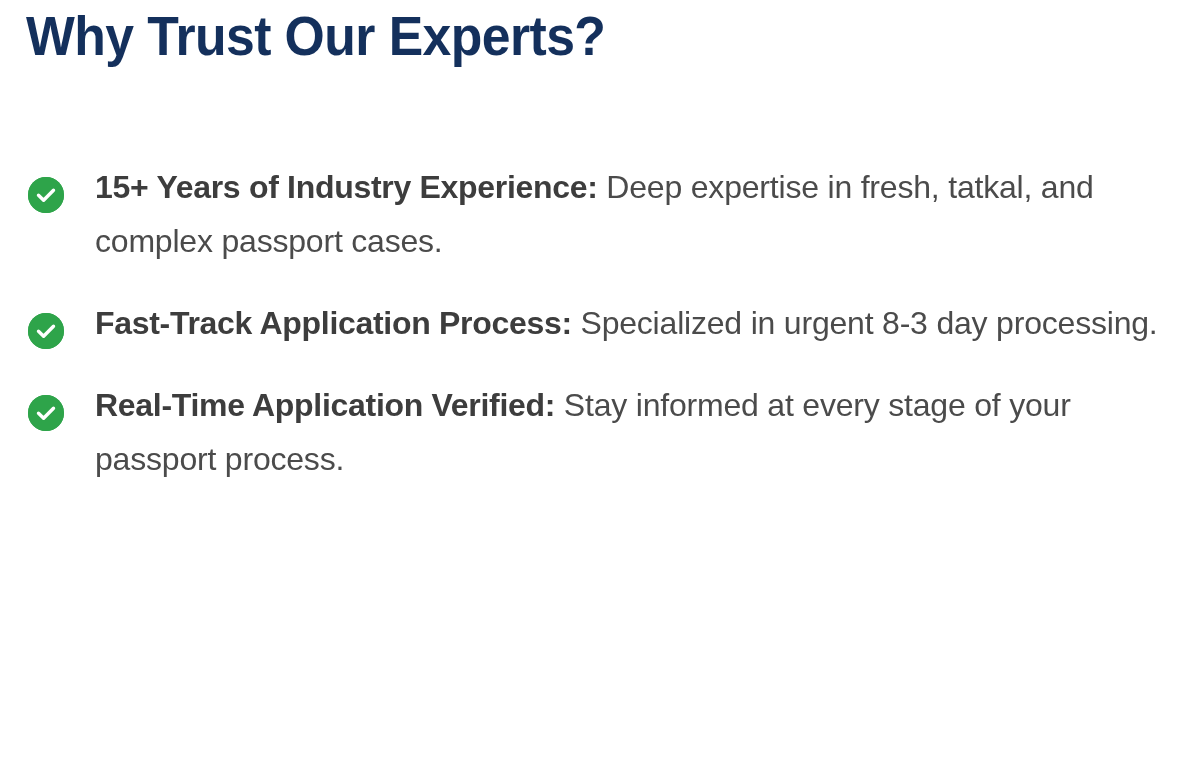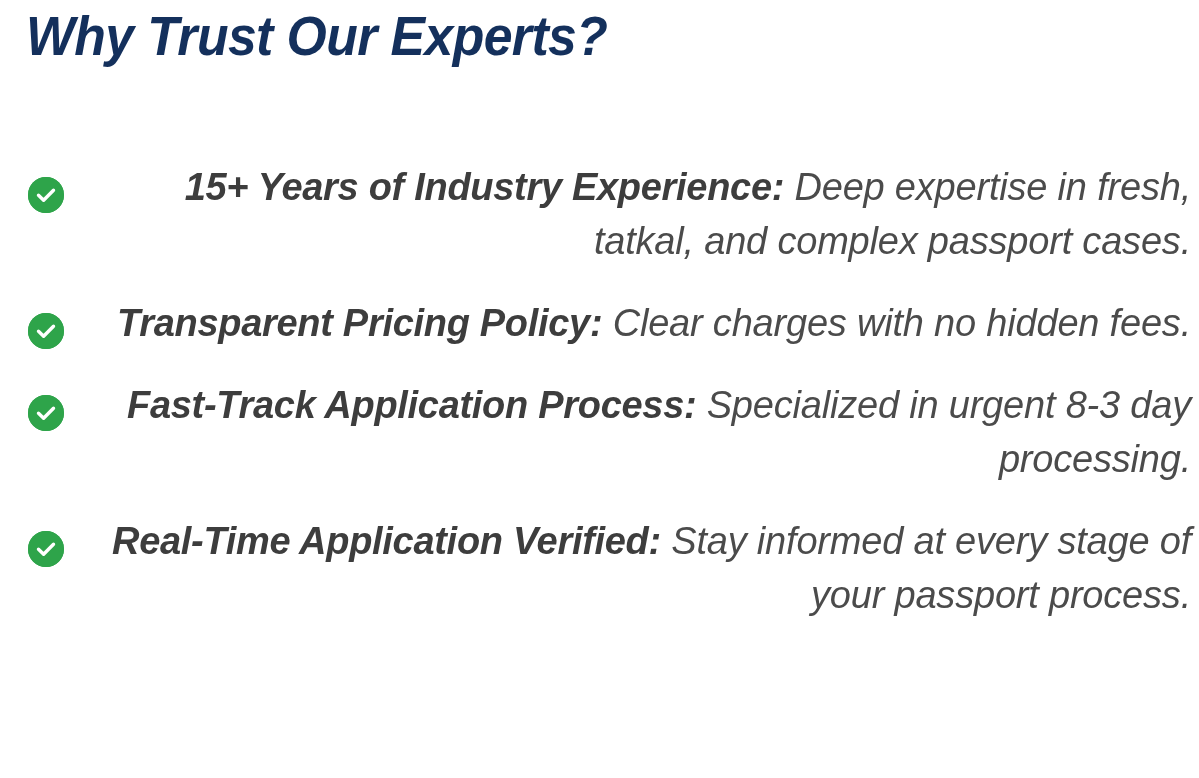--- a/index.html
+++ b/index.html
@@ -15,21 +15,20 @@
     font-family: "Liberation Sans", "DejaVu Sans", sans-serif;
     -webkit-font-smoothing: antialiased;
   }
 
   .page {
     position: relative;
     width: 1199px;
     height: 778px;
     box-sizing: border-box;
     padding: 0;
-    font-style: italic;
   }
 
   
   .page-title {
     position: absolute;
     left: 26px;
     top: 4px;
     margin: 0;
     font-family: "Liberation Sans", "DejaVu Sans", sans-serif;
     font-size: 55px;
@@ -77,27 +76,26 @@
   }
   .check-icon svg {
     display: block;
     width: 36px;
     height: 36px;
   }
 
   .benefit-text {
     display: block;
     font-family: "Liberation Sans", "DejaVu Sans", sans-serif;
-    font-size: 38px;
+    font-size: 32px;
     line-height: 54px;
     color: #4b4b4b;
     letter-spacing: -0.2px;
     font-weight: 400;
     word-spacing: 0px;
-    text-align: right;
   }
 
   .benefit-label {
     font-weight: 700;
     color: #3d3d3d;
     letter-spacing: -0.3px;
   }
 
   .benefit-desc {
     font-weight: 400;
@@ -116,29 +114,20 @@
     <li class="benefit-item">
       <span class="check-icon">
         <svg viewBox="0 0 36 36" xmlns="http://www.w3.org/2000/svg" aria-hidden="true">
           <circle cx="18" cy="18" r="18" fill="#2ea44a"></circle>
           <path d="M10.5 18.3 L15.6 23.2 L25.5 13.2" fill="none" stroke="#ffffff" stroke-width="3.4" stroke-linecap="round" stroke-linejoin="round"></path>
         </svg>
       </span>
       <span class="benefit-text"><span class="benefit-label">15+ Years of Industry Experience:</span> <span class="benefit-desc">Deep expertise in fresh, tatkal, and complex passport cases.</span></span>
     </li>
 
-    <li class="benefit-item">
-      <span class="check-icon">
-        <svg viewBox="0 0 36 36" xmlns="http://www.w3.org/2000/svg" aria-hidden="true">
-          <circle cx="18" cy="18" r="18" fill="#2ea44a"></circle>
-          <path d="M10.5 18.3 L15.6 23.2 L25.5 13.2" fill="none" stroke="#ffffff" stroke-width="3.4" stroke-linecap="round" stroke-linejoin="round"></path>
-        </svg>
-      </span>
-      <span class="benefit-text"><span class="benefit-label">Transparent Pricing Policy:</span> <span class="benefit-desc">Clear charges with no hidden fees.</span></span>
-    </li>
 
     <li class="benefit-item">
       <span class="check-icon">
         <svg viewBox="0 0 36 36" xmlns="http://www.w3.org/2000/svg" aria-hidden="true">
           <circle cx="18" cy="18" r="18" fill="#2ea44a"></circle>
           <path d="M10.5 18.3 L15.6 23.2 L25.5 13.2" fill="none" stroke="#ffffff" stroke-width="3.4" stroke-linecap="round" stroke-linejoin="round"></path>
         </svg>
       </span>
       <span class="benefit-text"><span class="benefit-label">Fast-Track Application Process:</span> <span class="benefit-desc">Specialized in urgent 8-3 day processing.</span></span>
     </li>

